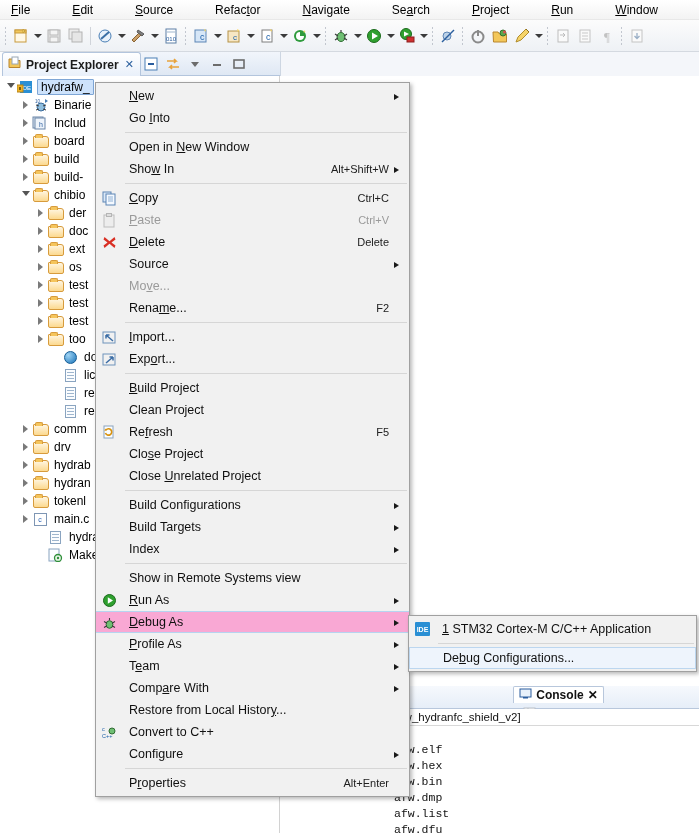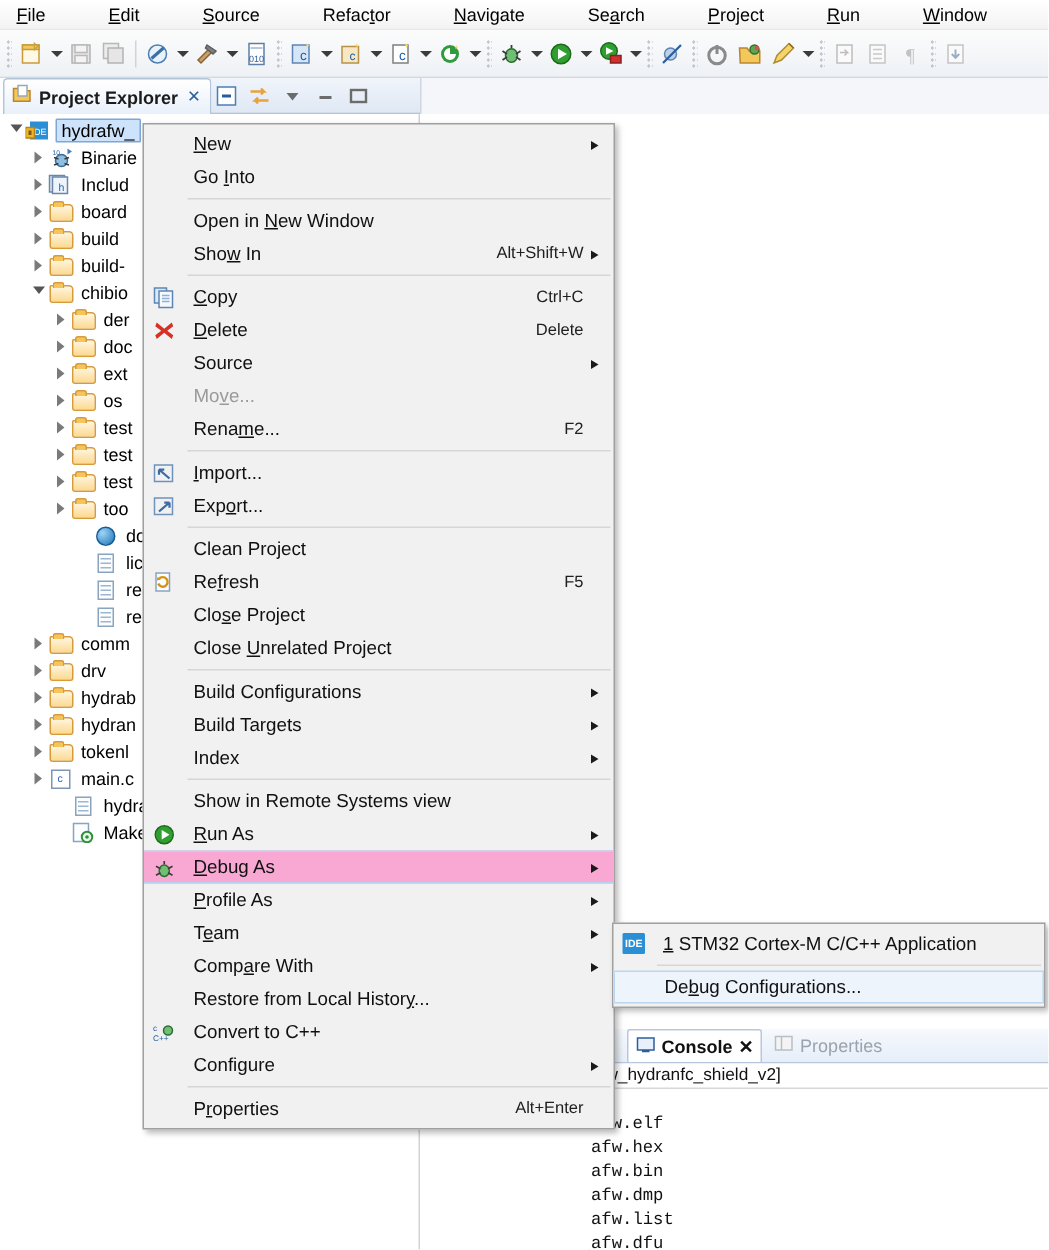--- a/index.html
+++ b/index.html
@@ -137,21 +137,21 @@
   .submenu .citem.sel { background:#eef4fc; border:1px solid #bcd6ef; }
   .ide-badge { width:15px;height:14px;background:#2a8fd4;color:#fff;font-size:7px;
      font-weight:bold; display:flex;align-items:center;justify-content:center;border-radius:1px;
      font-family:"Liberation Sans",sans-serif;}
 
   
   .console-tabs {
     position:absolute; left:410px; top:686px; width:289px; height:23px;
     background:linear-gradient(#f6f9fd,#e6eef8);
     border-bottom:1px solid #b8c7dc;
-    display:flex; align-items:center; gap:3px; padding-left:8px;
+    display:flex; align-items:center; gap:3px; padding-left:8px;flex-direction:column;
   }
   .ctab { display:flex; align-items:center; gap:4px; font-size:12px; padding:0 5px; height:22px; }
   .ctab.active { font-weight:bold; color:#111; background:#ffffff; border:1px solid #b8c7dc; border-bottom:none; border-radius:2px 2px 0 0;}
   .ctab.inactive { color:#9aa3ad; }
   .console-body {
     position:absolute; left:392px; top:709px; width:307px; height:124px;
     background:#ffffff; font-family:"Liberation Mono", monospace; font-size:11.5px;
     color:#111; overflow:hidden;
   }
   .console-head {
@@ -717,20 +717,31 @@
               <rect x="4" y="3" width="9" height="11" fill="#f4f9ff" stroke="#5d85b5"></rect>
               <line x1="6" y1="6" x2="11" y2="6" stroke="#8fb0d4"></line>
               <line x1="6" y1="8" x2="11" y2="8" stroke="#8fb0d4"></line>
               <line x1="6" y1="10" x2="11" y2="10" stroke="#8fb0d4"></line>
             </svg>
           </span>
           <span class="ctext"><u class="ak">C</u>opy</span>
           <span class="accel">Ctrl+C</span>
           <span style="width: 10px;"></span>
         </div>
+        <div class="citem disabled">
+          <span class="cicon">
+            <svg width="15" height="15" viewBox="0 0 15 15">
+              <rect x="2" y="2" width="10" height="12" fill="#ededed" stroke="#bdbdbd"></rect>
+              <rect x="4.5" y="0.5" width="5" height="3" fill="#dedede" stroke="#b5b5b5"></rect>
+            </svg>
+          </span>
+          <span class="ctext"><u class="ak">P</u>aste</span>
+          <span class="accel">Ctrl+V</span>
+          <span style="width: 10px;"></span>
+        </div>
         <div class="citem">
           <span class="cicon">
             <svg width="15" height="15" viewBox="0 0 15 15">
               <path d="M2.5 2 L7.5 6.2 L12.5 2 L13.5 4.5 L9.5 7.5 L13.5 10.5 L12.5 13 L7.5 8.8 L2.5 13 L1.5 10.5 L5.5 7.5 L1.5 4.5 z" fill="#d93025"></path>
             </svg>
           </span>
           <span class="ctext"><u class="ak">D</u>elete</span>
           <span class="accel">Delete</span>
           <span style="width: 10px;"></span>
         </div>
@@ -762,20 +773,24 @@
           <span class="cicon">
             <svg width="15" height="15" viewBox="0 0 15 15">
               <rect x="1" y="2" width="12" height="11" fill="none" stroke="#6f93bb"></rect>
               <path d="M4 11 L11 5 M11 5 L7.5 5 M11 5 L11 8.5" stroke="#3a6ca5" stroke-width="1.5" fill="none"></path>
             </svg>
           </span>
           <span class="ctext">Exp<u class="ak">o</u>rt...</span>
           <span style="width: 10px;"></span>
         </div>
         <div class="csep"></div>
+        <div class="citem">
+          <span class="ctext"><u class="ak">B</u>uild Project</span>
+          <span style="width: 10px;"></span>
+        </div>
         <div class="citem">
           <span class="ctext">Clean Project</span>
           <span style="width: 10px;"></span>
         </div>
         <div class="citem">
           <span class="cicon">
             <svg width="15" height="15" viewBox="0 0 15 15">
               <rect x="2" y="1" width="9" height="12" fill="#fbfdff" stroke="#8aa4c0"></rect>
               <path d="M4 5 a3.2 3.2 0 1 1 -.5 3" stroke="#d8920f" stroke-width="1.6" fill="none"></path>
               <path d="M3 3.6 L5 5.3 L2.6 6z" fill="#d8920f"></path>

